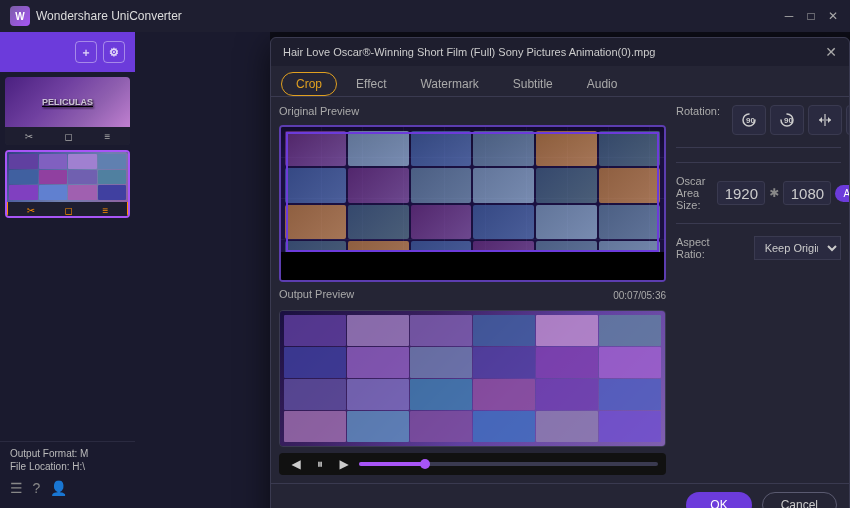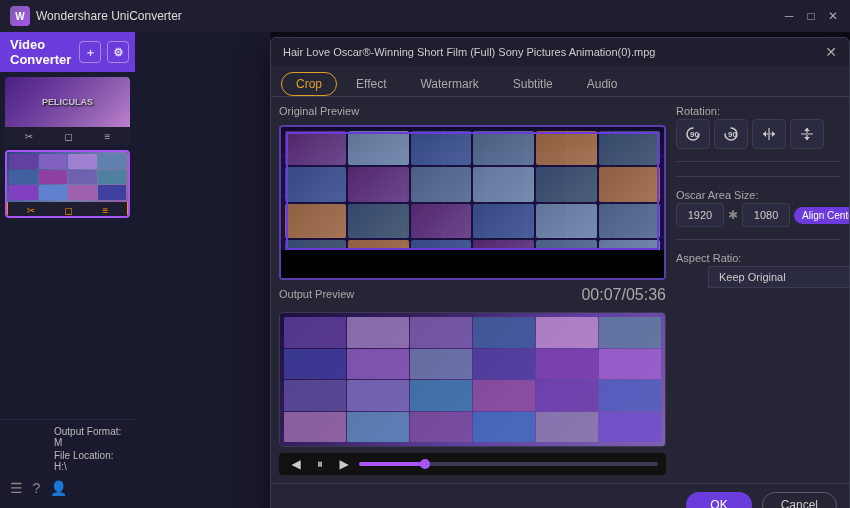--- a/index.html
+++ b/index.html
@@ -125,20 +125,21 @@
       border: 2px solid #a855f7;
     }
     .file-thumb-img {
       width: 100%;
       height: 50px;
       background: linear-gradient(135deg, #3a2060 0%, #6040a0 50%, #8060c0 100%);
       display: flex;
       align-items: center;
       justify-content: center;
       overflow: hidden;
+      text-decoration: underline;
     }
     .file-thumb-controls {
       background: #1e1e30;
       height: 18px;
       display: flex;
       align-items: center;
       justify-content: space-around;
       padding: 0 4px;
     }
     .file-thumb-controls.active-controls {
@@ -156,21 +157,20 @@
 
     
     .sidebar-bottom {
       padding: 6px 10px;
       border-top: 1px solid #2a2a40;
     }
     .output-format {
       font-size: 10px;
       color: #888;
       margin-bottom: 2px;
-      margin-left: 44px;
     }
     .output-format span {
       color: #bbb;
     }
     .sidebar-footer-icons {
       display: flex;
       gap: 10px;
       padding: 6px 0;
       justify-content: flex-start;
     }
@@ -336,21 +336,21 @@
       overflow: hidden;
       border: 1px solid #3a3a50;
     }
     .output-header {
       display: flex;
       justify-content: space-between;
       align-items: center;
       margin-bottom: 2px;
     }
     .time-indicator {
-      font-size: 16px;
+      font-size: 10px;
       color: #aaa;
     }
 
     
     .video-controls {
       background: #111;
       border-radius: 4px;
       padding: 4px 8px;
       display: flex;
       align-items: center;
@@ -390,22 +390,21 @@
     
     .right-panel {
       width: 165px;
       display: flex;
       flex-direction: column;
       gap: 10px;
       flex-shrink: 0;
     }
     .panel-section {
       display: flex;
-      flex-direction: column;
-      gap: 2px;
+      gap: 12px;
     }
     .panel-label {
       font-size: 11px;
       color: #aaa;
     }
     .rotation-btns {
       display: flex;
       gap: 4px;
     }
     .rot-btn {
@@ -437,21 +436,21 @@
       align-items: center;
       gap: 4px;
     }
     .crop-input {
       width: 48px;
       height: 24px;
       background: #2a2a40;
       border: 1px solid #3a3a50;
       border-radius: 3px;
       color: #ccc;
-      font-size: 11px;
+      font-size: 15px;
       text-align: center;
       outline: none;
     }
     .crop-sep {
       color: #888;
       font-size: 12px;
     }
     .align-btn {
       background: #6c3bdb;
       color: white;
@@ -561,21 +560,20 @@
     <span>─</span>
     <span>□</span>
     <span>✕</span>
   </div>
 </div>
 
 <div class="main-layout">
 
   <div class="sidebar">
     <div class="sidebar-header">
-      <span>Video Converter</span>
       <div class="sidebar-header-icons">
         <div class="sidebar-icon-btn">＋</div>
         <div class="sidebar-icon-btn">⚙</div>
       </div>
     </div>
 
     <div class="file-list">
       <div class="file-thumb">
         <div class="file-thumb-img">
           <div style="width:100%;height:100%;background:linear-gradient(135deg,#4a2080 0%,#7040a0 40%,#9060b0 70%,#c080d0 100%);display:flex;align-items:center;justify-content:center;">

